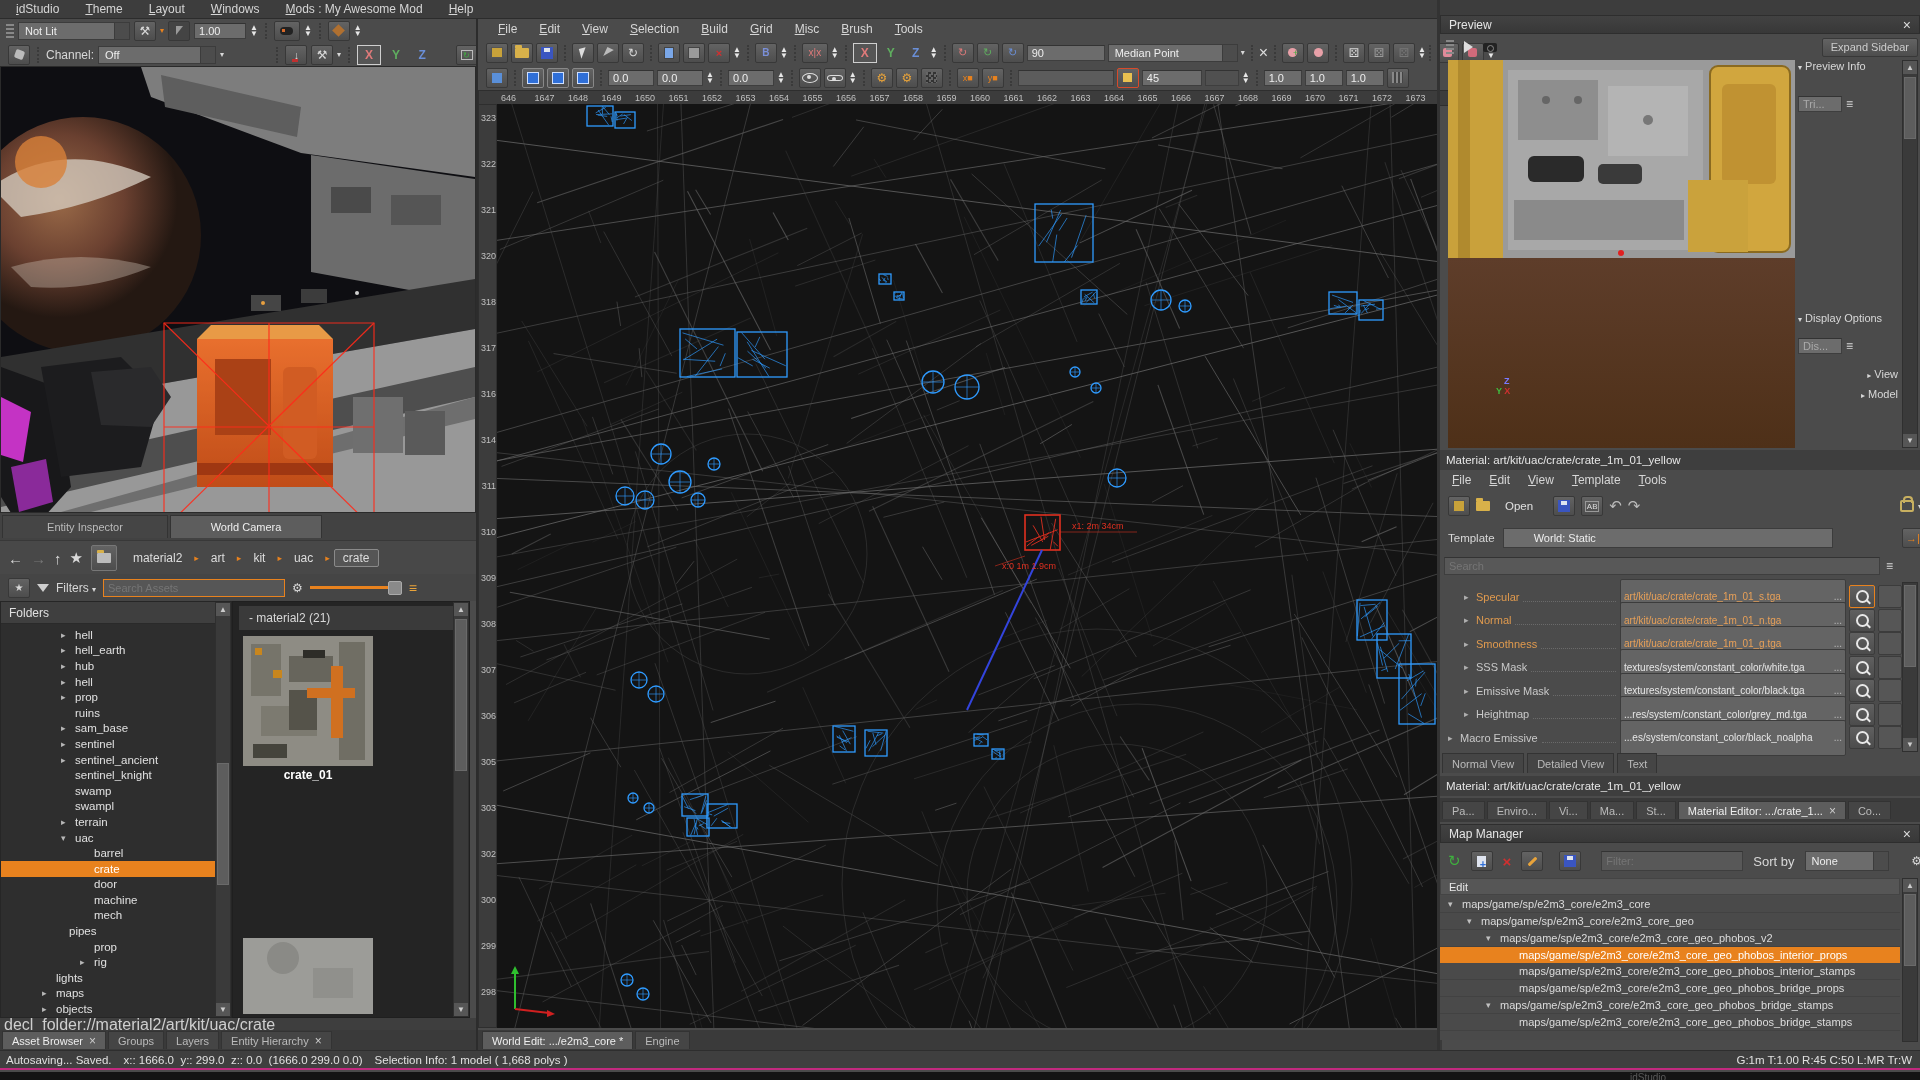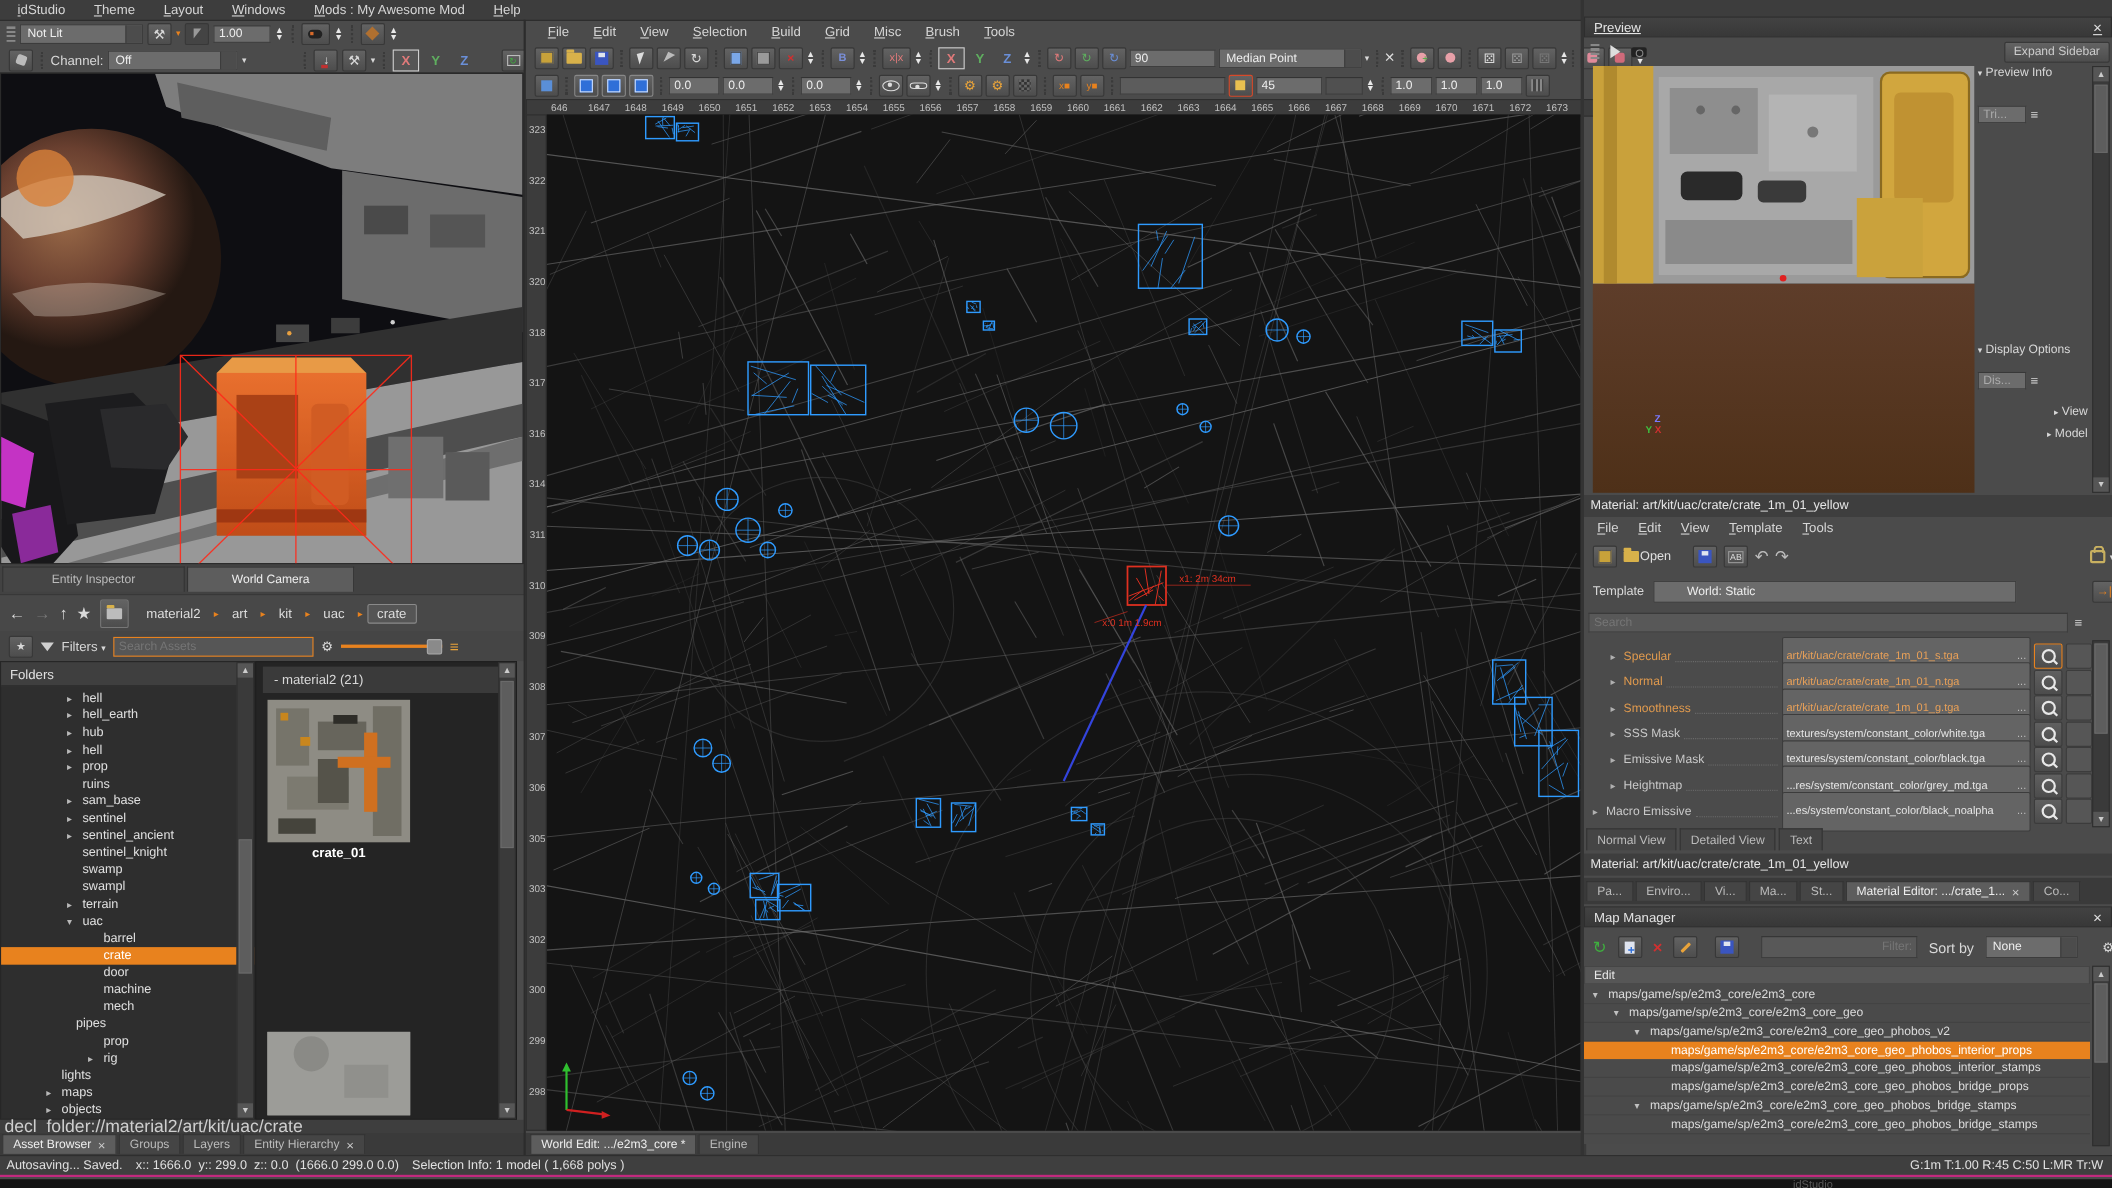--- a/index.html
+++ b/index.html
@@ -1208,21 +1208,21 @@
   </svg>
 </div>
 
 <div class="row" style="left:478px;top:1030px;width:960px;height:20px;background:#3a3a3a;gap:2px;padding-left:4px;">
     <span class="xtab active">World Edit: .../e2m3_core *</span>
     <span class="xtab">Engine</span>
   </div>
 
 <div class="abs" style="left:1437px;top:0;width:3px;height:1050px;background:#333"></div>
 
-<div class="titlebar abs" style="left:1440px;top:15px;width:480px;height:19px;box-sizing:border-box;text-decoration:underline;">
+<div class="titlebar abs" style="left:1440px;top:15px;width:480px;height:19px;box-sizing:border-box;">
   <span>Preview</span>
     <span class="x">×</span>
 </div>
 <div class="row" style="left:1440px;top:36px;width:480px;height:22px;padding-left:6px;gap:10px;">
   <span class="i-grip"></span>
   <span style="width:0;height:0;border-left:9px solid #ddd;border-top:6px solid transparent;border-bottom:6px solid transparent"></span>
   <span class="i-cam"></span>
   <span class="ib" style="margin-left:auto;margin-right:8px;width:auto;padding:0 8px;height:17px;font-size:11px">Expand Sidebar</span>
 </div>
 <div class="abs" style="left:1448px;top:60px;width:347px;height:198px;">
@@ -1280,21 +1280,21 @@
     <span class="mitem"><u>F</u>ile</span>
     <span class="mitem"><u>E</u>dit</span>
     <span class="mitem"><u>V</u>iew</span>
     <span class="mitem"><u>T</u>emplate</span>
     <span class="mitem"><u>T</u>ools</span>
   </div>
 <div class="row" style="left:1440px;top:492px;width:480px;height:28px;padding-left:8px;gap:6px;">
   <span class="ib">
       <span style="width:10px;height:10px;background:#c8a23a;border:1px solid #555"></span>
     </span>
-  <span class="row" style="position:static;display:flex;gap:1px">
+  <span class="row" style="position:static;display:flex;gap:15px">
     <span class="i-folder"></span>
       <span style="font-size:11.5px;color:#e0e0e0">Open</span>
     </span>
   <span class="ib" style="margin-left:14px">
       <span class="i-floppy"></span>
     </span>
   <span class="ib">
       <span style="font-size:8px;border:1px solid #999;padding:0 1px;color:#ddd">AB</span>
     </span>
   <span class="gl" style="font-size:15px;color:#bdbdbd">↶</span>
@@ -1445,21 +1445,21 @@
       <span style="width:9px;height:11px;background:#dfe4ef"></span>
       <i style="color:#2f6fd8;font-weight:bold;font-style:normal;margin-left:-6px;margin-top:6px">+</i>
     </span>
   <span style="color:#d03030;font-weight:bold;font-size:15px">×</span>
   <span class="ib">
       <span class="i-pencil"></span>
     </span>
   <span class="ib" style="margin-left:6px">
       <span class="i-floppy"></span>
     </span>
-  <input class="fld" style="width: 142px; height: 20px; background: rgb(88, 88, 88); color: rgb(153, 153, 153); margin-left: 10px; text-align: right;" placeholder="Filter:">
+  <input class="fld" style="width: 142px; height: 20px; background: rgb(88, 88, 88); color: rgb(153, 153, 153); margin-left: 10px;" placeholder="Filter:">
   <span style="font-size:13px;color:#d8d8d8">Sort by</span>
   <span class="combo" style="width:84px;height:20px">
     <span>None</span>
       <span class="cbtn"></span>
     </span>
   <span class="gl" style="margin-left:auto;margin-right:6px">⚙</span>
 </div>
 <div class="abs" style="left:1440px;top:878px;width:460px;height:17px;background:#565656;border:1px solid #444;display:flex;align-items:center;box-sizing:border-box;">
   <span style="padding-left:8px;font-size:11px;color:#e8e8e8">Edit</span>
 </div>

